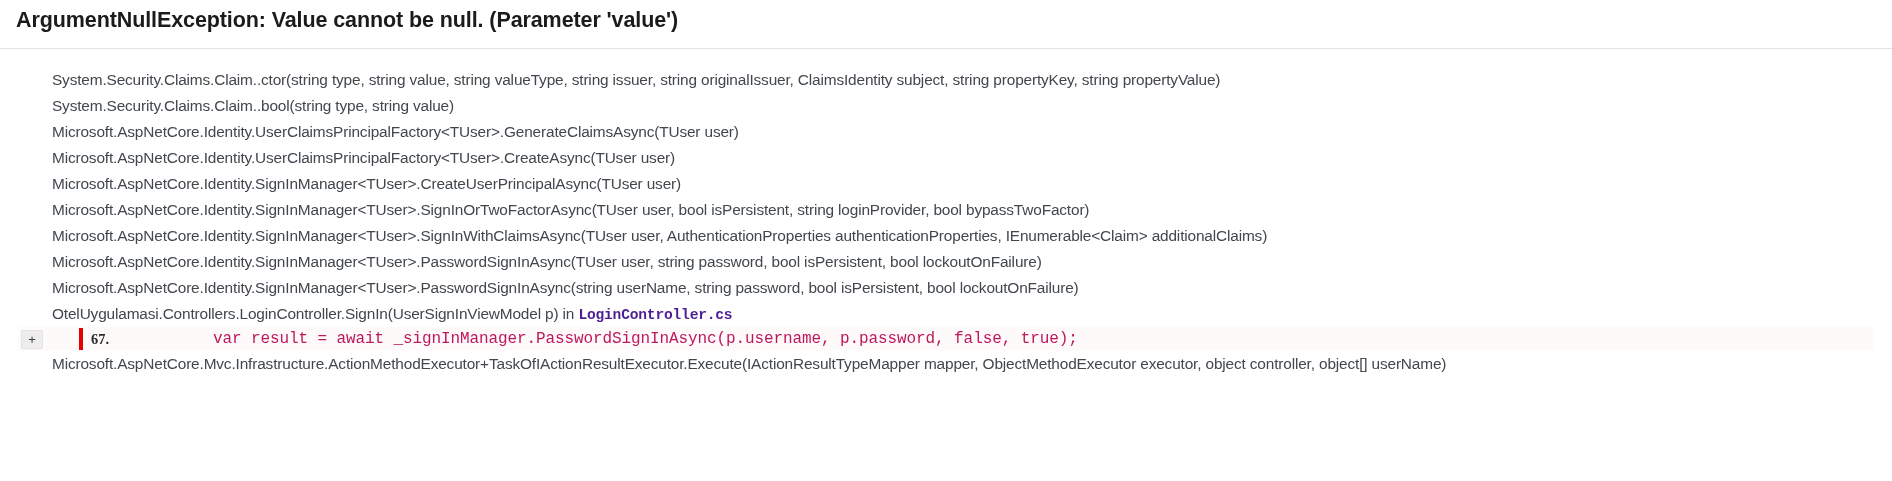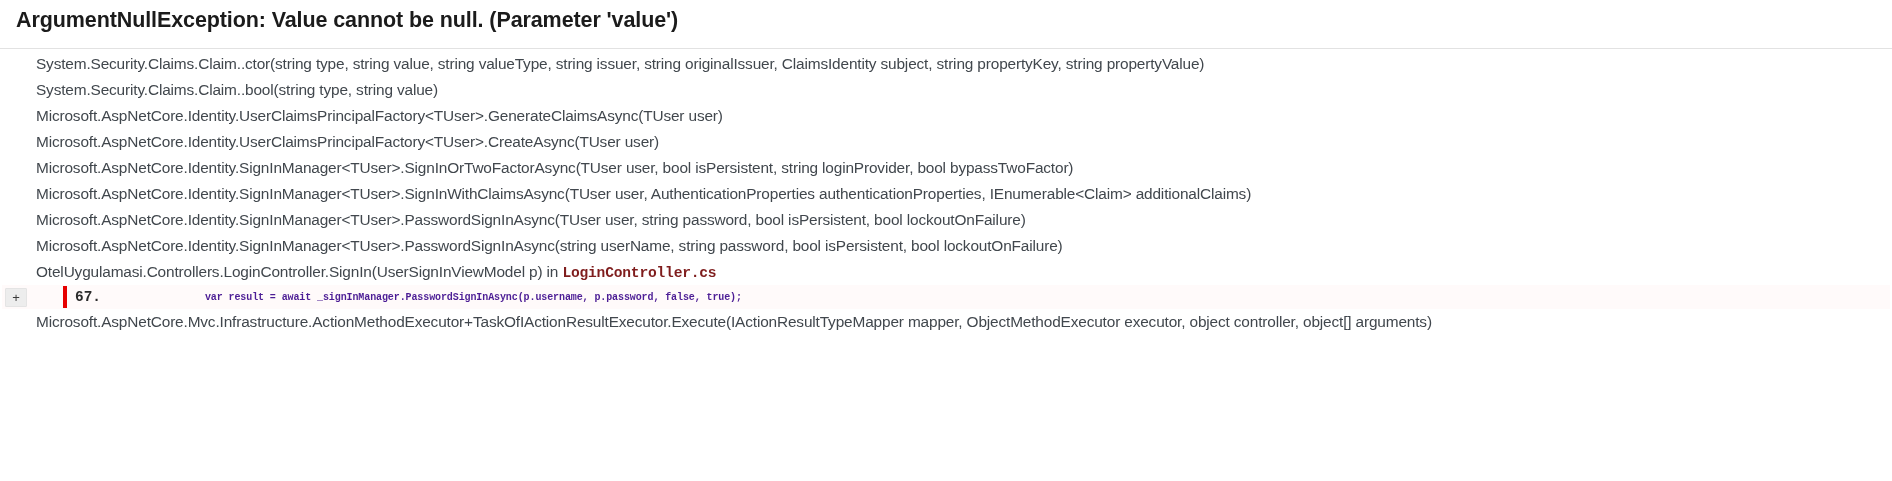--- a/index.html
+++ b/index.html
@@ -38,21 +38,21 @@
   }
   .header-rule {
     height: 1px;
     background: #e2e2e2;
     margin: 4px 0 0 0;
   }
 
   
   .stack-list {
     list-style: none;
-    margin: 2px;
+    margin: 18px;
     padding: 0;
   }
   .stack-row {
     position: relative;
     height: 26px;
     line-height: 26px;
     white-space: nowrap;
     font-size: 15.4px;
     color: #41474d;
     padding-left: 34px;
@@ -62,21 +62,21 @@
     display: inline;
     font-family: "Liberation Sans", sans-serif;
     font-size: 15.4px;
     color: #41474d;
     letter-spacing: -0.15px;
   }
   .frame-file {
     font-family: "Liberation Mono", "DejaVu Sans Mono", monospace;
     font-weight: bold;
     font-size: 14.6px;
-    color: #7f1d1d;
+    color: #4c1d95;
     letter-spacing: -0.2px;
   }
 
   
   .source-row {
     position: relative;
     height: 24px;
     background: #fffafa;
     display: flex;
     align-items: center;
@@ -99,32 +99,32 @@
     flex: 0 0 auto;
   }
   .error-bar {
     width: 4px;
     height: 22px;
     background: #e60000;
     margin-left: 36px;
     flex: 0 0 auto;
   }
   .line-number {
-    font-family: Liberation Mono, monospace;
+    font-family: Liberation Serif, serif;
     font-weight: bold;
     font-size: 14.4px;
     color: #2b2b2b;
     margin-left: 8px;
     flex: 0 0 auto;
   }
   .code-text {
     font-family: "Liberation Mono", "DejaVu Sans Mono", monospace;
-    font-weight: bold;
-    font-size: 10px;
-    color: #4c1d95;
+    font-weight: normal;
+    font-size: 16px;
+    color: #be185d;
     margin-left: 104px;
     letter-spacing: -0.1px;
     white-space: pre;
     flex: 0 0 auto;
   }
 </style>
 </head>
 <body>
 
 <div class="exception-page">
@@ -142,20 +142,23 @@
     <li class="stack-row">
       <span class="frame-text">System.Security.Claims.Claim..bool(string type, string value)</span>
     </li>
     <li class="stack-row">
       <span class="frame-text">Microsoft.AspNetCore.Identity.UserClaimsPrincipalFactory&lt;TUser&gt;.GenerateClaimsAsync(TUser user)</span>
     </li>
     <li class="stack-row">
       <span class="frame-text">Microsoft.AspNetCore.Identity.UserClaimsPrincipalFactory&lt;TUser&gt;.CreateAsync(TUser user)</span>
     </li>
     <li class="stack-row">
+      <span class="frame-text">Microsoft.AspNetCore.Identity.SignInManager&lt;TUser&gt;.CreateUserPrincipalAsync(TUser user)</span>
+    </li>
+    <li class="stack-row">
       <span class="frame-text">Microsoft.AspNetCore.Identity.SignInManager&lt;TUser&gt;.SignInOrTwoFactorAsync(TUser user, bool isPersistent, string loginProvider, bool bypassTwoFactor)</span>
     </li>
     <li class="stack-row">
       <span class="frame-text">Microsoft.AspNetCore.Identity.SignInManager&lt;TUser&gt;.SignInWithClaimsAsync(TUser user, AuthenticationProperties authenticationProperties, IEnumerable&lt;Claim&gt; additionalClaims)</span>
     </li>
     <li class="stack-row">
       <span class="frame-text">Microsoft.AspNetCore.Identity.SignInManager&lt;TUser&gt;.PasswordSignInAsync(TUser user, string password, bool isPersistent, bool lockoutOnFailure)</span>
     </li>
     <li class="stack-row">
       <span class="frame-text">Microsoft.AspNetCore.Identity.SignInManager&lt;TUser&gt;.PasswordSignInAsync(string userName, string password, bool isPersistent, bool lockoutOnFailure)</span>
@@ -166,17 +169,17 @@
     </li>
 
     <li class="source-row">
       <span class="expander">+</span>
       <span class="error-bar"></span>
       <span class="line-number">67.</span>
       <span class="code-text">var result = await _signInManager.PasswordSignInAsync(p.username, p.password, false, true);</span>
     </li>
 
     <li class="stack-row">
-      <span class="frame-text">Microsoft.AspNetCore.Mvc.Infrastructure.ActionMethodExecutor+TaskOfIActionResultExecutor.Execute(IActionResultTypeMapper mapper, ObjectMethodExecutor executor, object controller, object[] arguments)</span>
+      <span class="frame-text">Microsoft.AspNetCore.Mvc.Infrastructure.ActionMethodExecutor+TaskOfIActionResultExecutor.Execute(IActionResultTypeMapper mapper, ObjectMethodExecutor executor, object controller, object[] userName)</span>
     </li>
 
   </ul>
 </div>
 
 </body></html>

